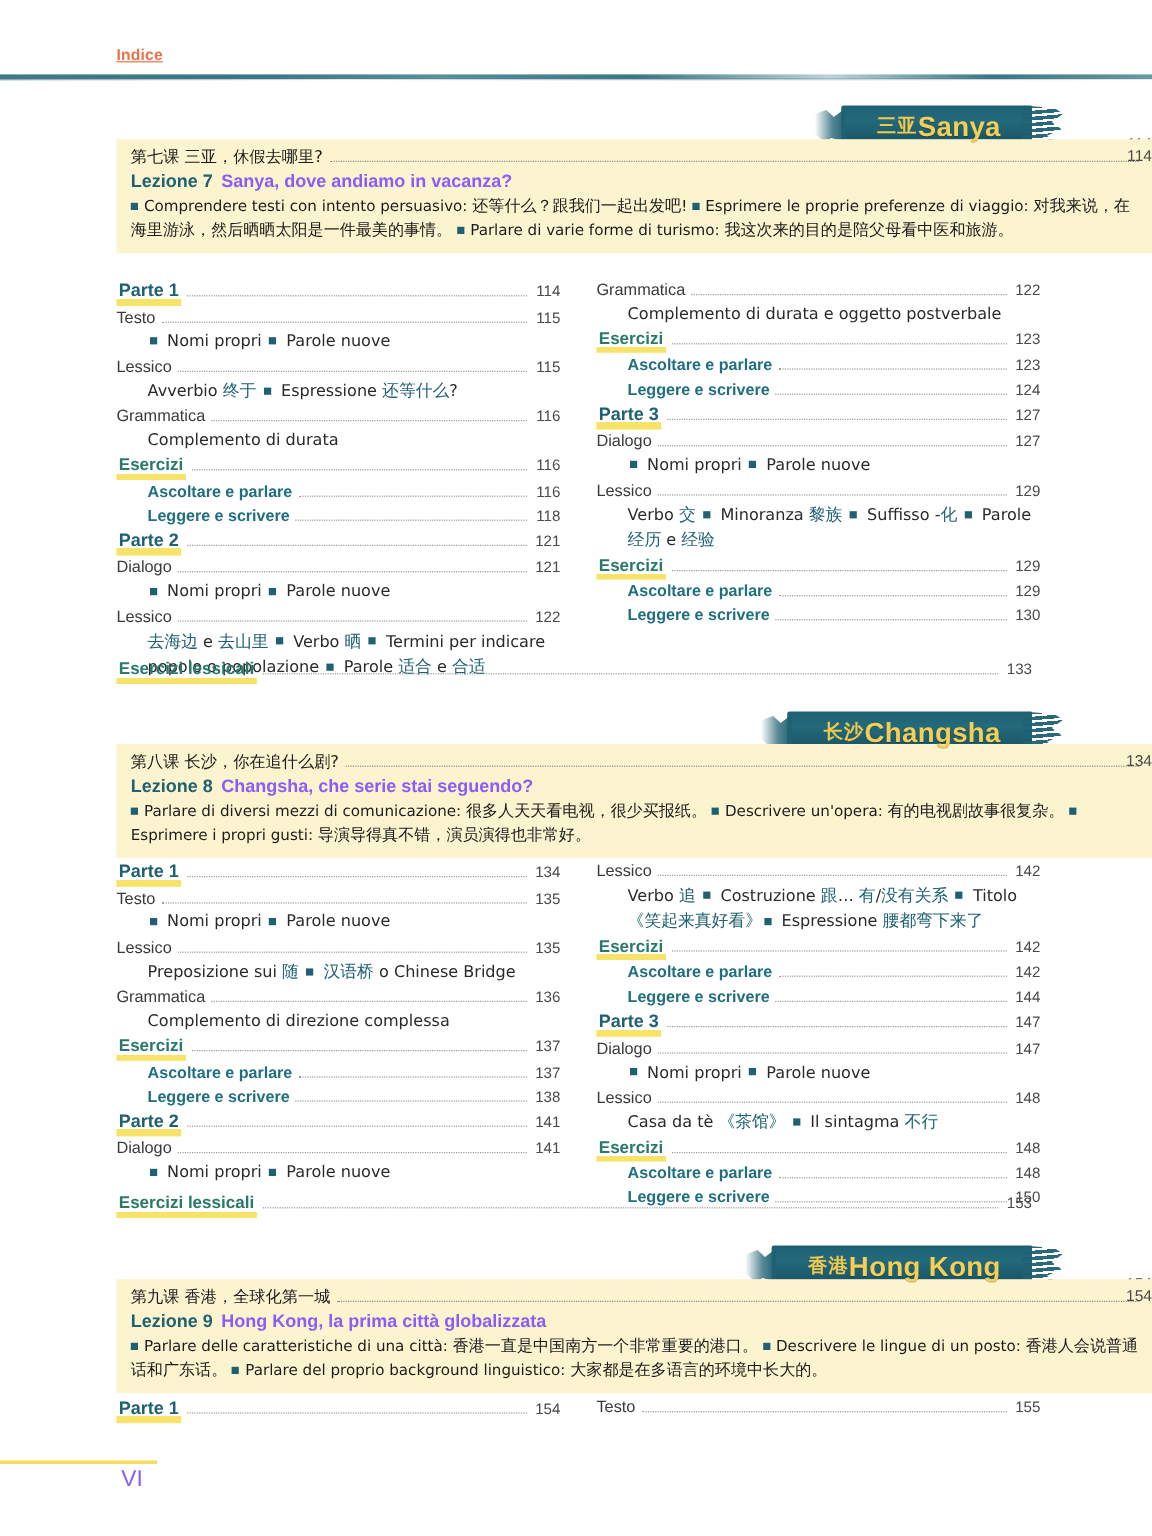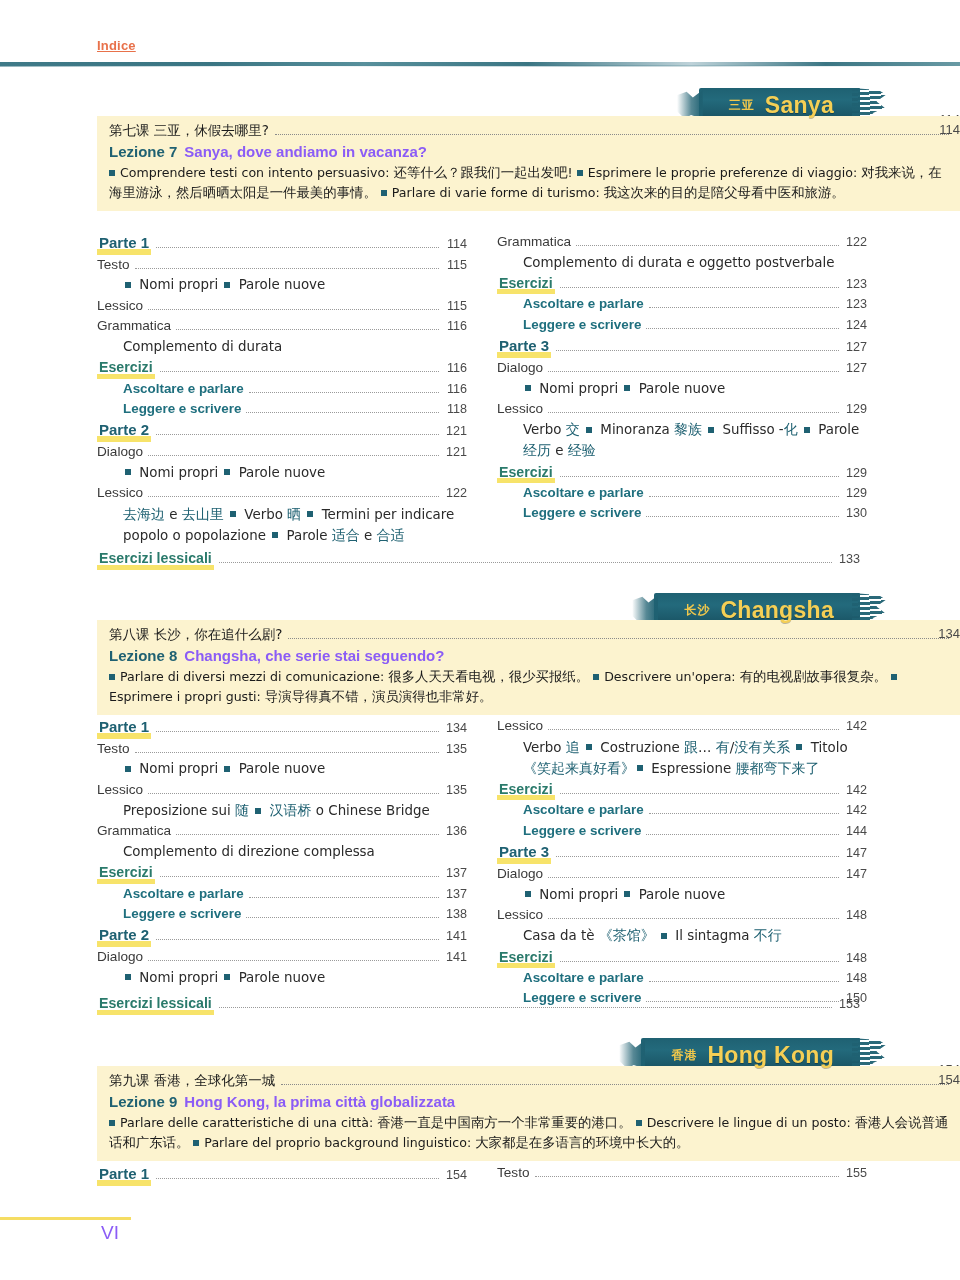--- a/index.html
+++ b/index.html
@@ -52,22 +52,22 @@
   .brush:after{
     content:"";position:absolute;right:-26px;top:0px;width:34px;height:34px;
     background:
       repeating-linear-gradient(175deg,
         rgba(31,97,114,.95) 0px,rgba(31,97,114,.95) 3px,
         rgba(255,255,255,0) 3px,rgba(255,255,255,0) 5px);
     clip-path:polygon(0 0,78% 6%,100% 20%,72% 40%,96% 58%,60% 74%,88% 92%,0 100%);
   }
   .brush .cn{
     font-family:"DejaVu Sans","Liberation Sans",sans-serif;
-    font-size:12px;font-weight:bold;color:#f2c84b;letter-spacing:1px;
-    margin-right:10px;position:relative;z-index:3;white-space:nowrap;
+    font-size:16px;font-weight:bold;color:#f2c84b;letter-spacing:1px;
+    position:relative;z-index:3;white-space:nowrap;
   }
   .brush .en{
     font-size:23px;font-weight:bold;color:#f5cf55;letter-spacing:.3px;
     position:relative;z-index:3;white-space:nowrap;
     text-shadow:0 1px 0 rgba(0,0,0,.25);
   }
   .banner-page{
     position:absolute;right:0;top:24px;width:90px;text-align:right;
     font-size:13px;color:#4a4a4a;
   }
@@ -176,20 +176,21 @@
             <span class="lbl">Testo</span>
             <span class="led"></span>
             <span class="pg">115</span>
           </div>
           <div class="note"><span class="sq"></span> Nomi propri <span class="sq"></span> Parole nuove</div>
           <div class="row plain">
             <span class="lbl">Lessico</span>
             <span class="led"></span>
             <span class="pg">115</span>
           </div>
+          <div class="note">Avverbio <span class="zh">终于</span> <span class="sq"></span> Espressione <span class="zh">还等什么</span>?</div>
           <div class="row plain">
             <span class="lbl">Grammatica</span>
             <span class="led"></span>
             <span class="pg">116</span>
           </div>
           <div class="note">Complemento di durata</div>
           <div class="row eserc">
             <span class="lbl">Esercizi</span>
             <span class="led"></span>
             <span class="pg">116</span>

